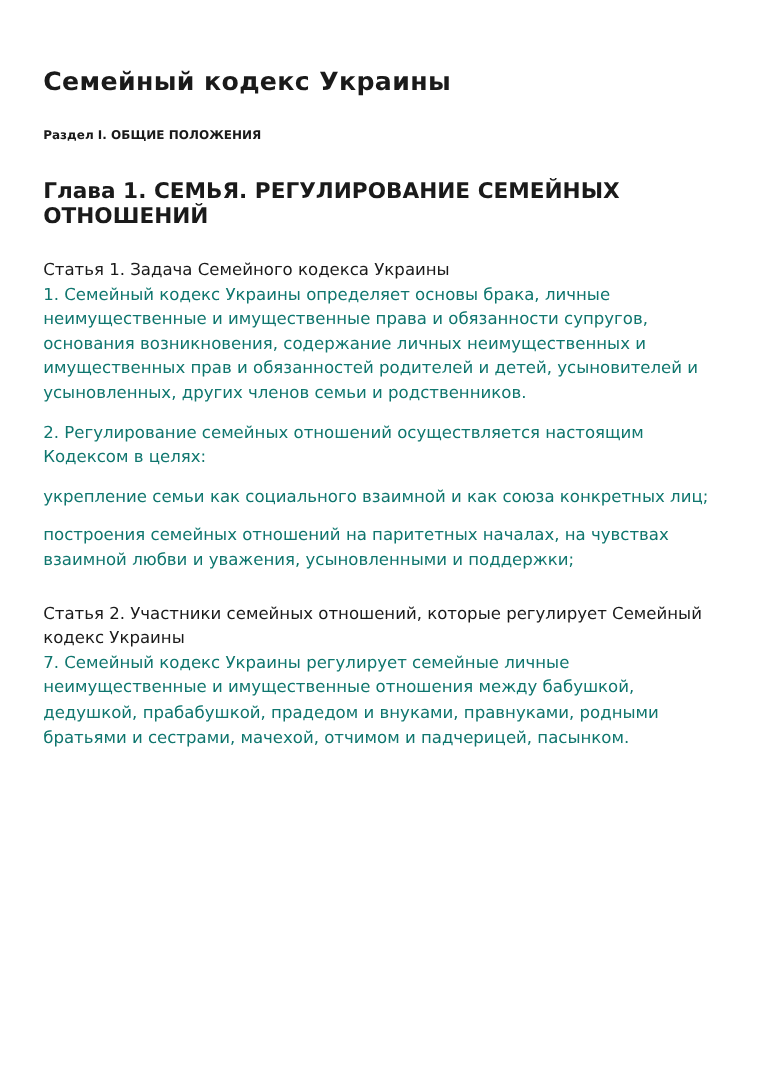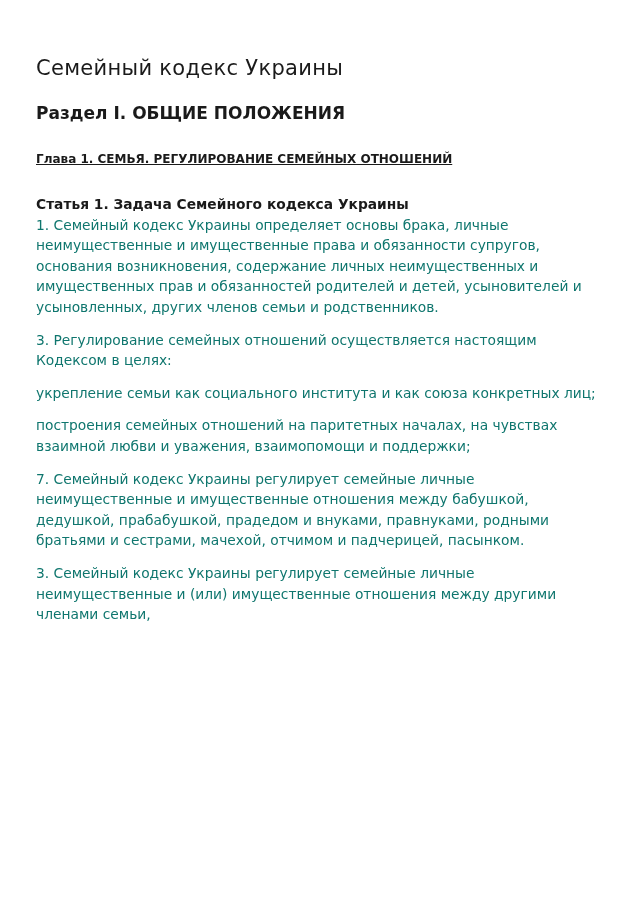--- a/index.html
+++ b/index.html
@@ -14,44 +14,43 @@
     overflow: hidden;
     font-family: "DejaVu Sans", "Liberation Sans", sans-serif;
     color: #333333;
   }
   .page {
     padding: 55px 34px 0 36px;
   }
   .doc-title {
     font-size: 21px;
     line-height: 26px;
-    font-weight: normal;
+    font-weight: bold;
     color: #1a1a1a;
     letter-spacing: 0.3px;
     margin: 0 0 22px 0;
   }
   .section-heading {
-    font-size: 17px;
+    font-size: 10px;
     line-height: 21px;
     font-weight: bold;
     color: #1a1a1a;
     margin: 0;
   }
   .chapter-heading {
-    font-size: 12px;
+    font-size: 18px;
     line-height: 21px;
     font-weight: bold;
     color: #1a1a1a;
     margin: 25px 0 0 0;
-    text-decoration: underline;
   }
   .article-heading {
     font-size: 13.8px;
     line-height: 20.6px;
-    font-weight: bold;
+    font-weight: normal;
     color: #1a1a1a;
     margin: 24px 0 0 0;
   }
   .para {
     font-size: 13.8px;
     line-height: 20.6px;
     margin: 0 0 12px 0;
     color: #0f766e;
   }
   section { margin: 0; padding: 0; }
@@ -63,23 +62,23 @@
 
   <h1 class="doc-title">Семейный кодекс Украины</h1>
 
   <h2 class="section-heading">Раздел I. ОБЩИЕ ПОЛОЖЕНИЯ</h2>
 
   <h3 class="chapter-heading">Глава 1. СЕМЬЯ. РЕГУЛИРОВАНИЕ СЕМЕЙНЫХ ОТНОШЕНИЙ</h3>
 
   <section>
     <h4 class="article-heading">Статья 1. Задача Семейного кодекса Украины</h4>
     <p class="para">1. Семейный кодекс Украины определяет основы брака, личные неимущественные и имущественные права и обязанности супругов, основания возникновения, содержание личных неимущественных и имущественных прав и обязанностей родителей и детей, усыновителей и усыновленных, других членов семьи и родственников.</p>
-    <p class="para">3. Регулирование семейных отношений осуществляется настоящим Кодексом в целях:</p>
-    <p class="para">укрепление семьи как социального института и как союза конкретных лиц;</p>
-    <p class="para">построения семейных отношений на паритетных началах, на чувствах взаимной любви и уважения, взаимопомощи и поддержки;</p>
+    <p class="para">2. Регулирование семейных отношений осуществляется настоящим Кодексом в целях:</p>
+    <p class="para">укрепление семьи как социального взаимной и как союза конкретных лиц;</p>
+    <p class="para">построения семейных отношений на паритетных началах, на чувствах взаимной любви и уважения, усыновленными и поддержки;</p>
   </section>
 
   <section>
+    <h4 class="article-heading">Статья 2. Участники семейных отношений, которые регулирует Семейный кодекс Украины</h4>
     <p class="para">7. Семейный кодекс Украины регулирует семейные личные неимущественные и имущественные отношения между бабушкой, дедушкой, прабабушкой, прадедом и внуками, правнуками, родными братьями и сестрами, мачехой, отчимом и падчерицей, пасынком.</p>
-    <p class="para">3. Семейный кодекс Украины регулирует семейные личные неимущественные и (или) имущественные отношения между другими членами семьи,</p>
   </section>
 
 </main>
 
 </body></html>

